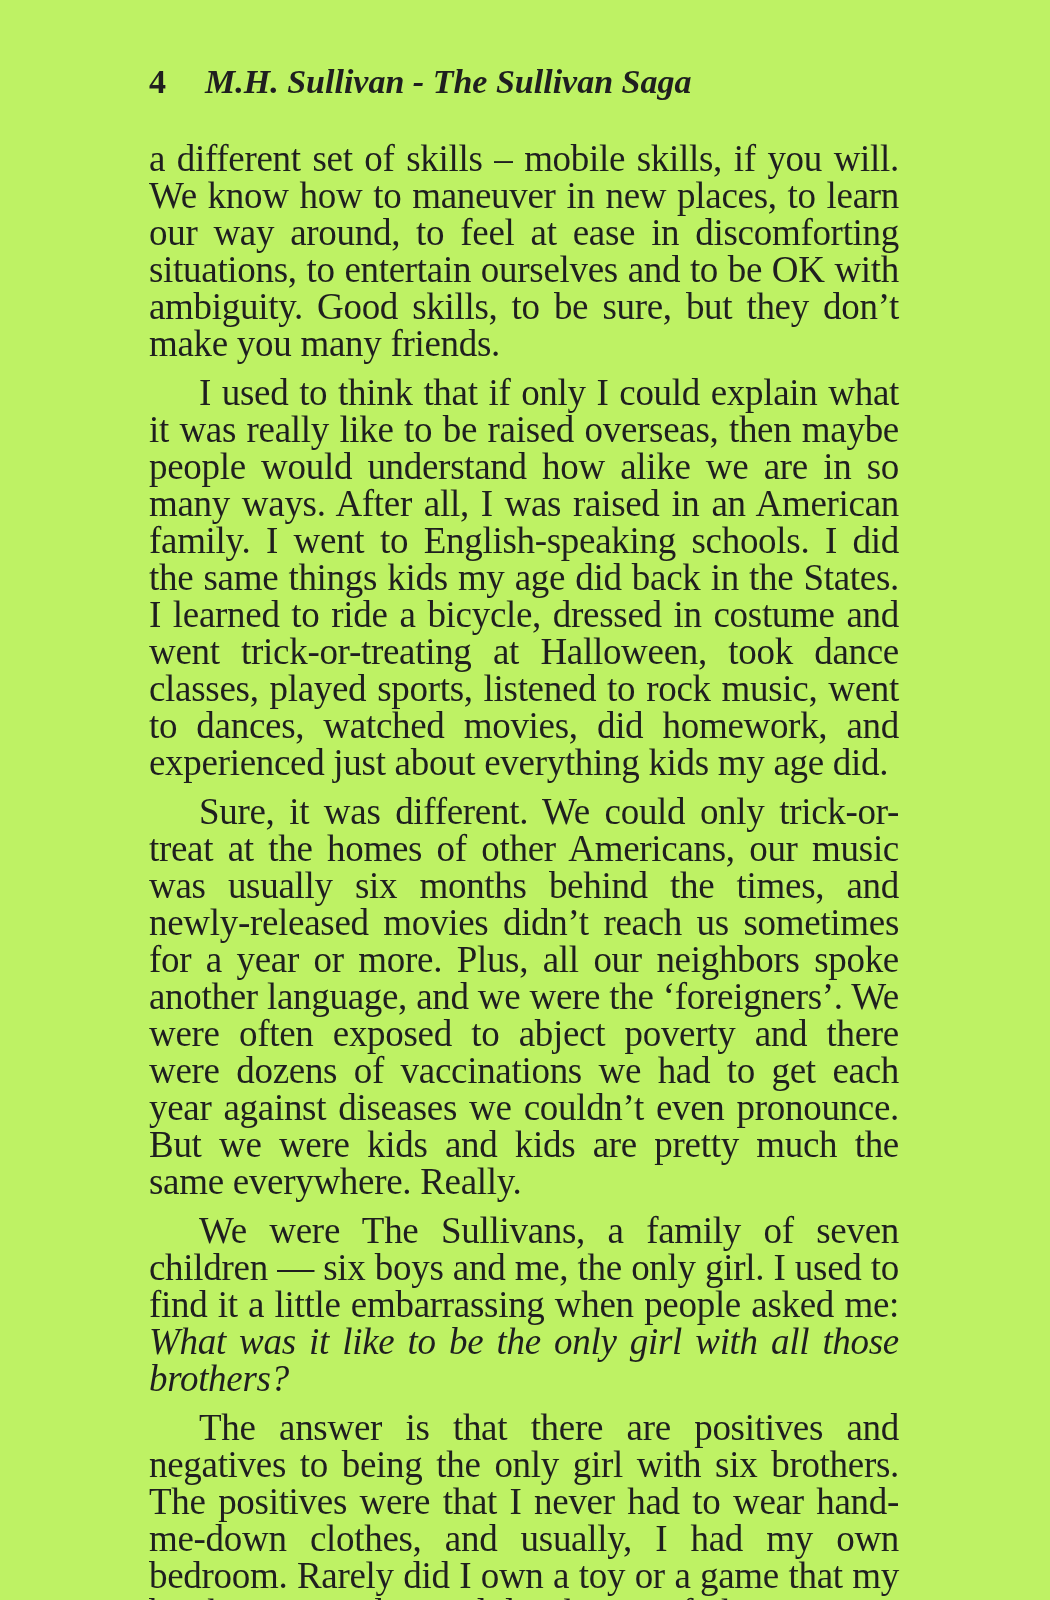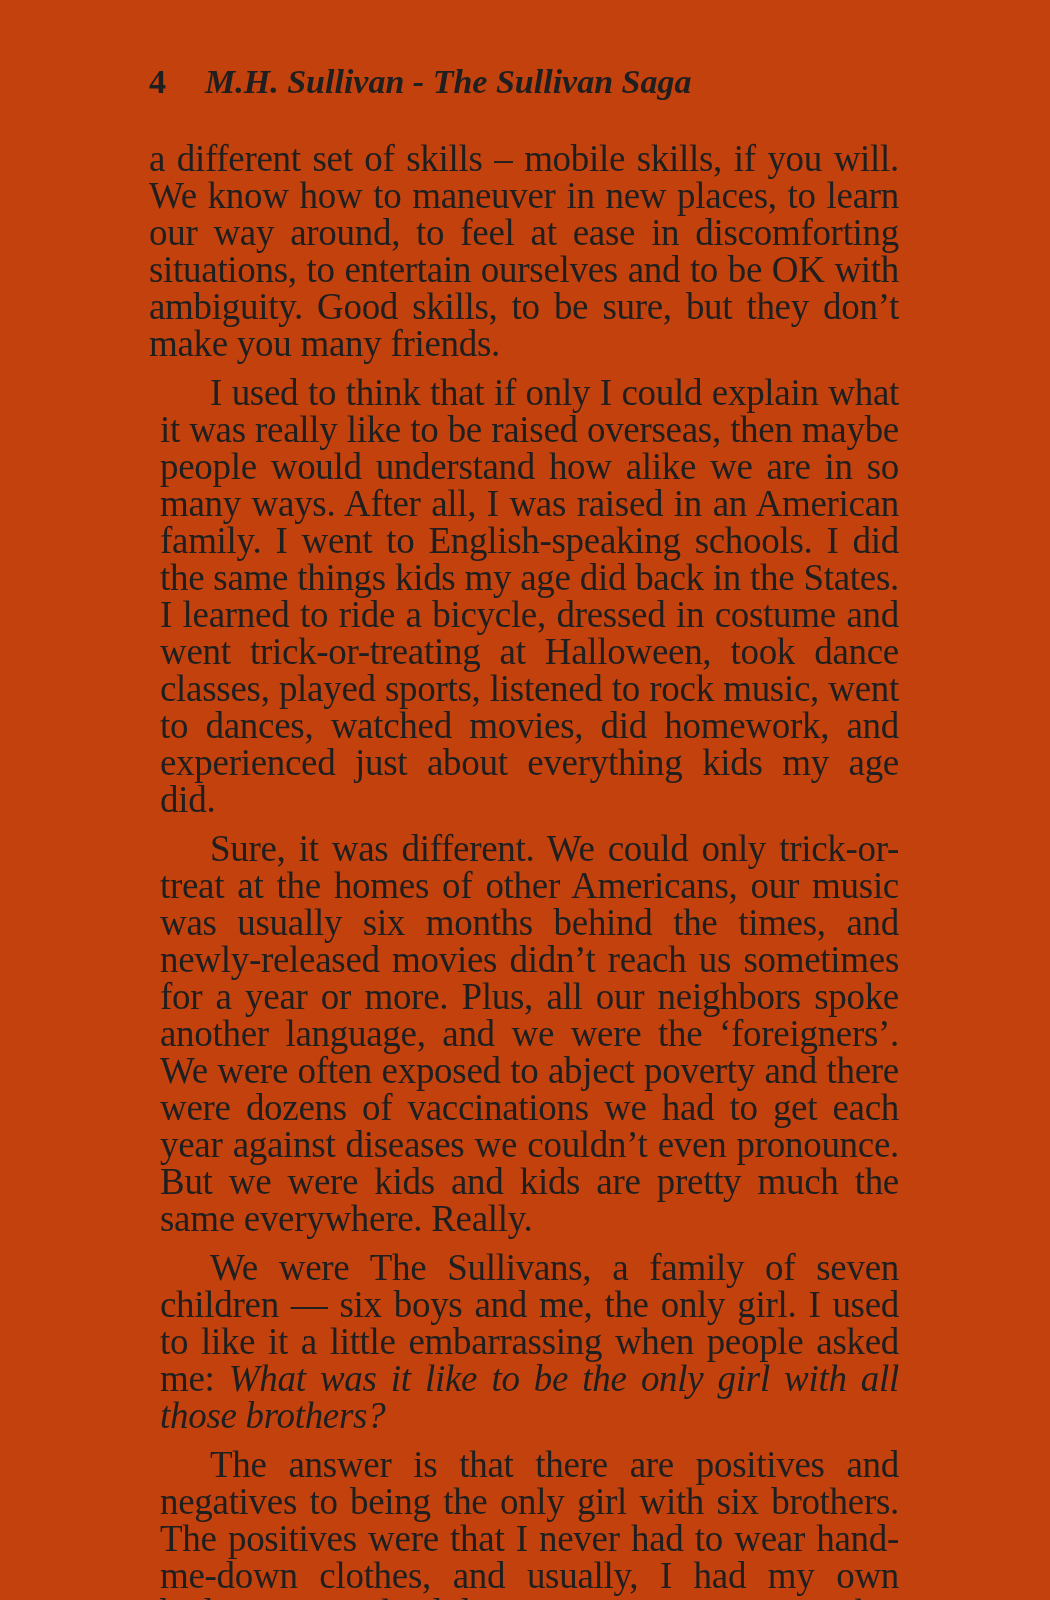--- a/index.html
+++ b/index.html
@@ -4,21 +4,21 @@
 <style>
   html, body {
     margin: 0;
     padding: 0;
     background: #ffffff;
   }
   .page {
     position: relative;
     width: 1050px;
     height: 1600px;
-    background: #c2410c;
+    background: #bef264;
     box-sizing: border-box;
     padding: 62px 151px 0 149px;
     font-family: "Liberation Serif", serif;
     color: #1f1f1f;
     overflow: hidden;
   }
   .page-header {
     font-size: 34px;
     line-height: 40px;
     font-weight: bold;
@@ -38,33 +38,32 @@
     line-height: 37px;
     text-align: justify;
     letter-spacing: -0.3px;
   }
   .para {
     margin: 0 0 12px 0;
     text-indent: 0;
   }
   .para.indent {
     text-indent: 50px;
-    margin-left: 11px;
   }
   .italic {
     font-style: italic;
   }
 </style>
 </head>
 <body>
 
 <div class="page">
   <div class="page-header">
     <span class="page-number">4</span><span class="running-title">M.H. Sullivan - The Sullivan Saga</span>
   </div>
   <div class="page-body">
       <p class="para"><span class="">a different set of skills – mobile skills, if you will. We know how to maneuver in new places, to learn our way around, to feel at ease in discomforting situations, to entertain ourselves and to be OK with ambiguity. Good skills, to be sure, but they don’t make you many friends.</span></p>
       <p class="para indent"><span class="">I used to think that if only I could explain what it was really like to be raised overseas, then maybe people would understand how alike we are in so many ways. After all, I was raised in an American family. I went to English-speaking schools. I did the same things kids my age did back in the States. I learned to ride a bicycle, dressed in costume and went trick-or-treating at Halloween, took dance classes, played sports, listened to rock music, went to dances, watched movies, did homework, and experienced just about everything kids my age did.</span></p>
       <p class="para indent"><span class="">Sure, it was different. We could only trick-or-treat at the homes of other Americans, our music was usually six months behind the times, and newly-released movies didn’t reach us sometimes for a year or more. Plus, all our neighbors spoke another language, and we were the ‘foreigners’. We were often exposed to abject poverty and there were dozens of vaccinations we had to get each year against diseases we couldn’t even pronounce. But we were kids and kids are pretty much the same everywhere. Really.</span></p>
-      <p class="para indent"><span class="">We were The Sullivans, a family of seven children — six boys and me, the only girl. I used to like it a little embarrassing when people asked me: </span><span class="italic">What was it like to be the only girl with all those brothers?</span></p>
+      <p class="para indent"><span class="">We were The Sullivans, a family of seven children — six boys and me, the only girl. I used to find it a little embarrassing when people asked me: </span><span class="italic">What was it like to be the only girl with all those brothers?</span></p>
       <p class="para indent"><span class="">The answer is that there are positives and negatives to being the only girl with six brothers. The positives were that I never had to wear hand-me-down clothes, and usually, I had my own bedroom. Rarely did I own a toy or a game that my brothers wanted, so I didn’t have to fight to protect my stuff. I was lucky that by simply being the only girl, I didn’t have to vie for position or attention.</span></p>
     </div>
 </div>
 
 </body></html>

